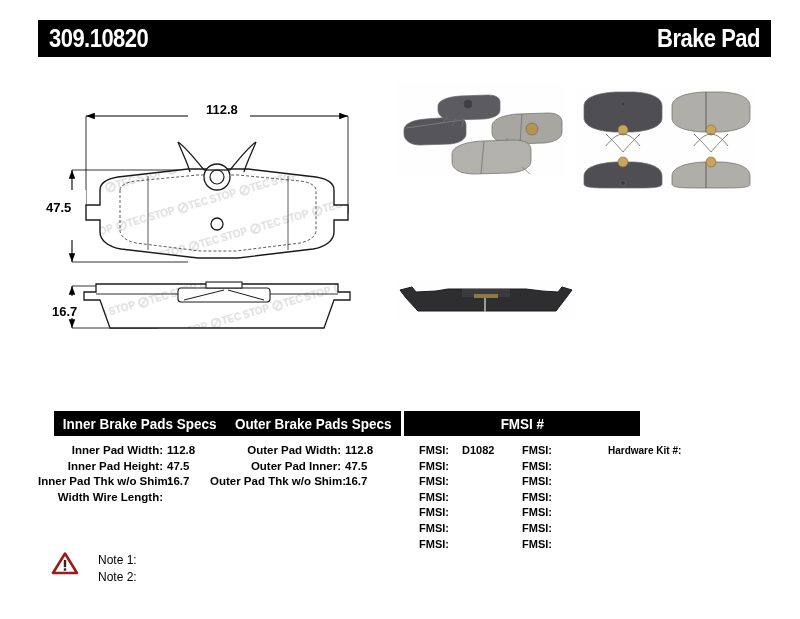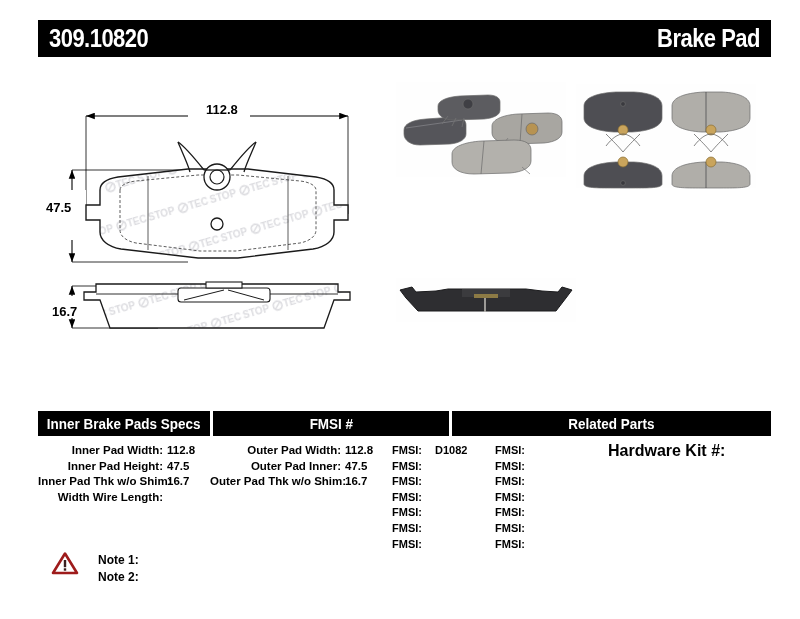--- a/index.html
+++ b/index.html
@@ -18,45 +18,45 @@
   #drawing-area{position:absolute;left:38px;top:72px;width:360px;height:300px;}
   .dim-label{position:absolute;font-size:13px;font-weight:bold;white-space:nowrap;}
 
   svg{display:block;overflow:visible;}
 
   
   .photo{position:absolute;background:#fefefe;}
 
   
   #spec-table{position:absolute;left:38px;top:411px;width:733px;}
-  .thead{display:flex;height:25px;}
+  .thead{display:flex;height:25px;margin-left:16px;}
   .thead .cell{background:#000;color:#fff;font-size:14.5px;font-weight:bold;
     display:flex;align-items:center;justify-content:center;white-space:nowrap;
     transform:none;}
   .thead .cell span{transform:scaleX(.93);display:inline-block;}
   .gap{width:3px;background:#fff;flex:none;}
 
   .tbody{display:flex;margin-top:7px;}
   .col{box-sizing:border-box;}
   .srow{font-size:11.5px;font-weight:bold;line-height:15.5px;white-space:nowrap;
         display:flex;}
   .srow .lab{text-align:right;}
   .srow .val{text-align:left;padding-left:4px;}
 
-  .fmsi-wrap{display:flex;}
+  .fmsi-wrap{display:flex;margin-left:27px;}
   .fmsi-col{}
   .frow{font-size:11px;font-weight:bold;line-height:15.6px;white-space:nowrap;display:flex;}
   .frow .flab{width:38px;}
   .frow .fval{padding-left:5px;}
-  .rprow{font-size:16px;font-weight:bold;line-height:15.6px;white-space:nowrap;}
+  .rprow{font-size:10px;font-weight:bold;line-height:15.6px;white-space:nowrap;}
 
   
   #notes{position:absolute;left:52px;top:552px;display:flex;align-items:flex-start;}
   #notes .note-texts{margin-left:20px;}
-  .note-line{font-size:12px;font-weight:bold;line-height:17px;white-space:nowrap;}
+  .note-line{font-size:12px;font-weight:normal;line-height:17px;white-space:nowrap;}
 </style>
 </head>
 <body>
 
 <div id="header-bar">
   <div class="hd">309.10820</div>
   <div class="hd right">Brake Pad</div>
 </div>
 
 <div id="drawing-area">
@@ -203,28 +203,28 @@
     <path d="M89,20 L89,34" stroke="#b9b7b2" stroke-width="1.6"></path>
   </svg>
 </div>
 
 <div id="spec-table">
 
   <div class="thead">
     <div class="cell" style="width:172px;">
       <span>Inner Brake Pads Specs</span>
     </div>
+    <div class="cell" style="width:175px;">
+      <span>Outer Brake Pads Specs</span>
+    </div>
     <div class="gap"></div>
     <div class="cell" style="width:236px;">
       <span>FMSI #</span>
     </div>
     <div class="gap"></div>
-    <div class="cell" style="flex:1;">
-      <span>Related Parts</span>
-    </div>
   </div>
 
   <div class="tbody">
 
     <div class="col" style="width:172px;">
       <div class="srow">
         <div class="lab" style="width:125px;">Inner Pad Width:</div>
         <div class="val">112.8</div>
       </div>
       <div class="srow">

